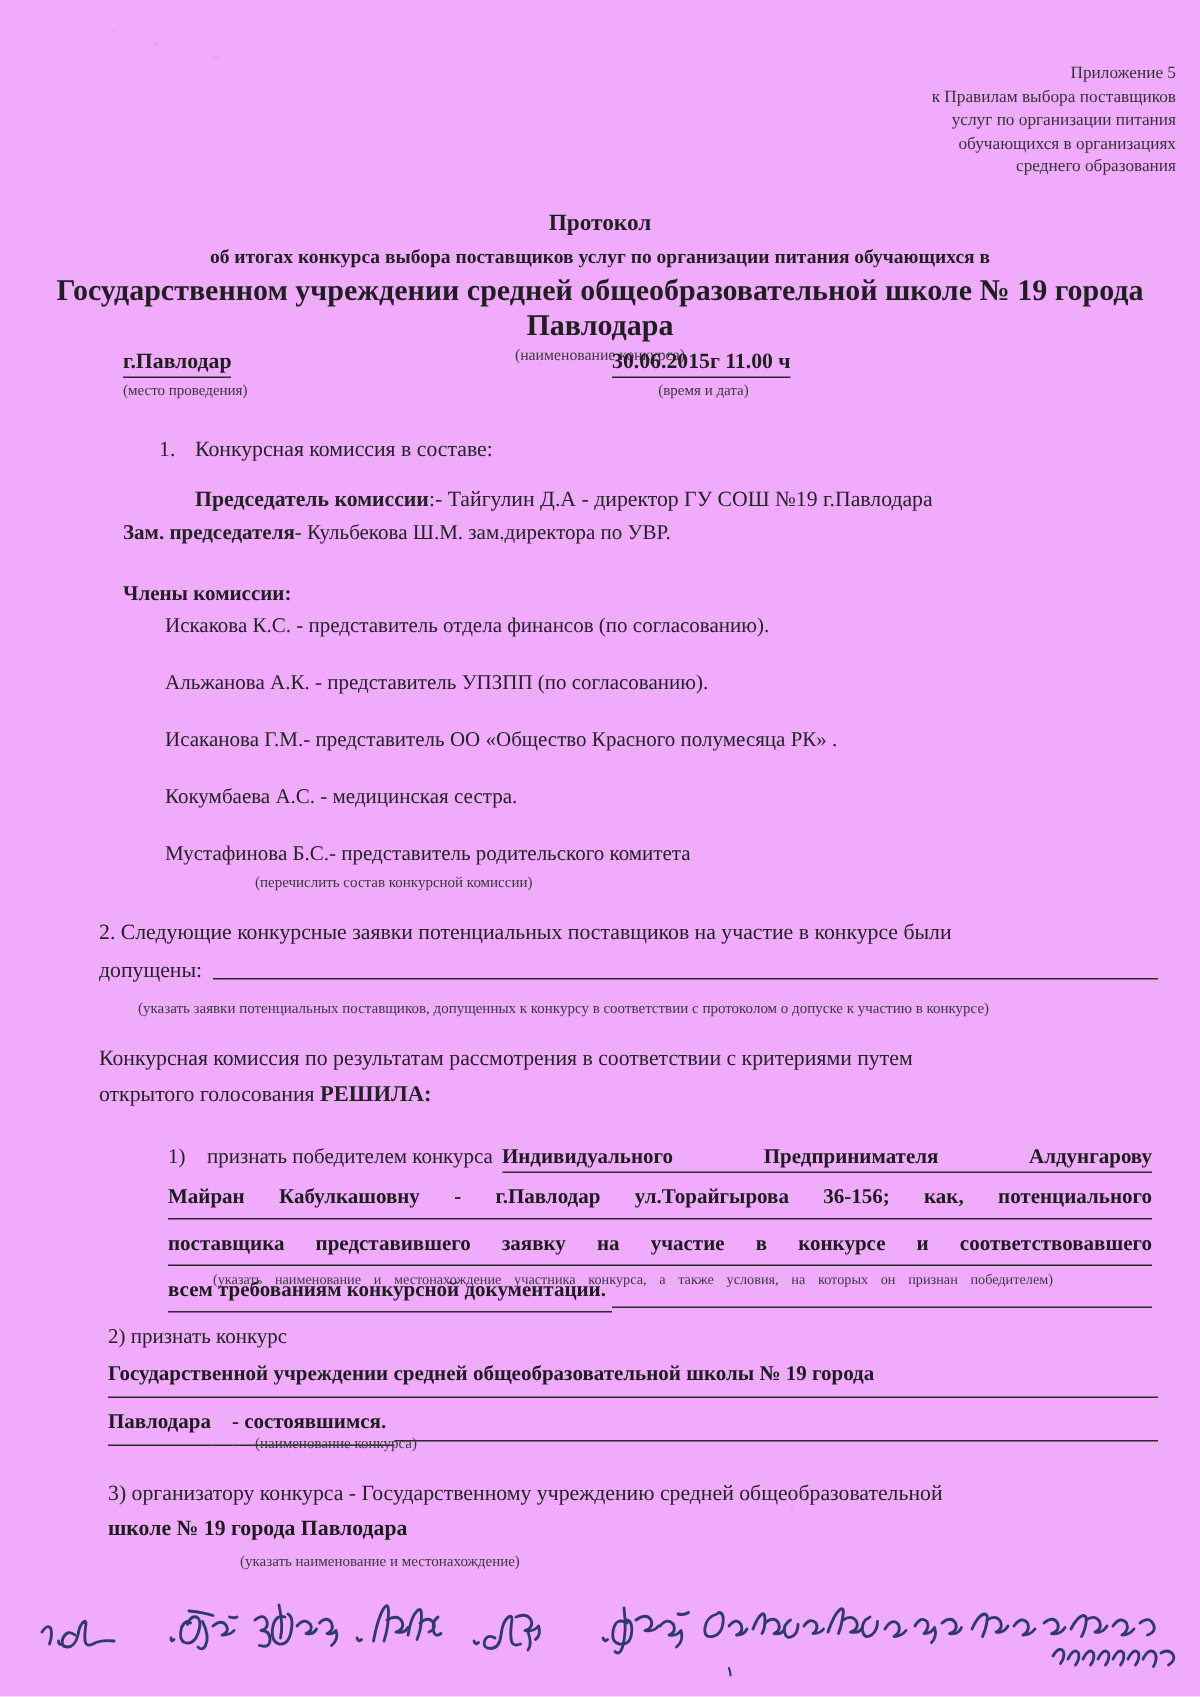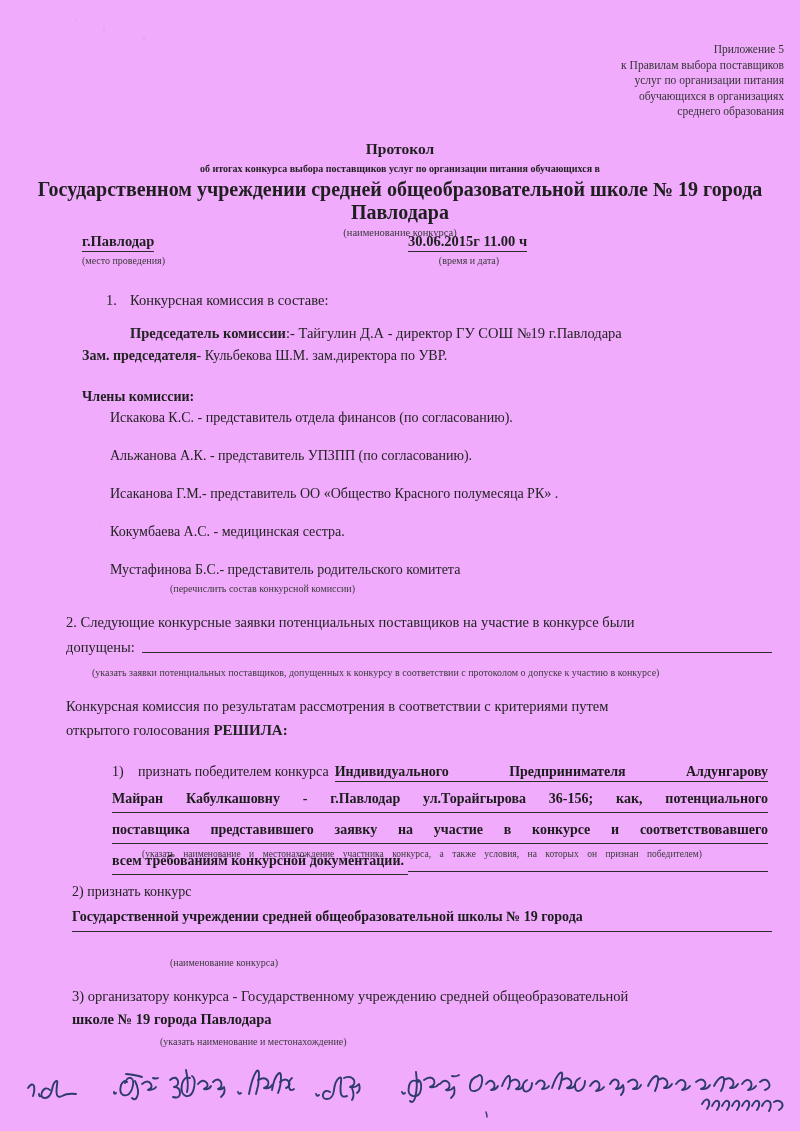--- a/index.html
+++ b/index.html
@@ -52,21 +52,21 @@
   
   .doc-title {
     left: 0; right: 0;
     top: 140px;
     text-align: center;
     font-weight: bold;
     font-size: 15.5px;
     color: #1f1f1f;
   }
   .title-line-1 { font-size: 15.5px; }
-  .title-line-2 { font-size: 10px; margin-top: 5px; }
+  .title-line-2 { font-size: 13px; margin-top: 5px; }
   .title-line-3 { font-size: 20px; margin-top: 4px; }
   .title-caption {
     font-weight: normal;
     font-size: 10.5px;
     margin-top: 3px;
     color: #3a3a3a;
   }
 
   
   .place-row { left: 0; right: 0; top: 232px; height: 40px; }
@@ -363,20 +363,26 @@
       <span class="rule-fill"></span>
     </div>
   </div>
   <div class="abs res-1-caption">(указать наименование и местонахождение участника конкурса, а также условия, на которых он признан победителем)</div>
 
   <div class="abs res-2">
     <div class="res-2-l1">
       <span class="lead">2) признать конкурс</span>
     </div>
     <div class="res-2-l2">Государственной учреждении средней общеобразовательной школы № 19 города</div>
+    <div class="res-2-l3">
+      <span class="a underline-hard">Павлодара</span>
+      <span class="underline-hard" style="width:14px;">&nbsp;</span>
+      <span class="b underline-hard">- состоявшимся.</span>
+      <span class="rule-fill"></span>
+    </div>
   </div>
   <div class="abs res-2-caption">(наименование конкурса)</div>
 
   <div class="abs res-3">
     <div class="res-3-l1">
       <span>3) организатору конкурса - </span><b>Государственному учреждению средней общеобразовательной</b>
     </div>
     <div class="res-3-l2">школе № 19 города Павлодара</div>
   </div>
   <div class="abs res-3-caption">(указать наименование и местонахождение)</div>

